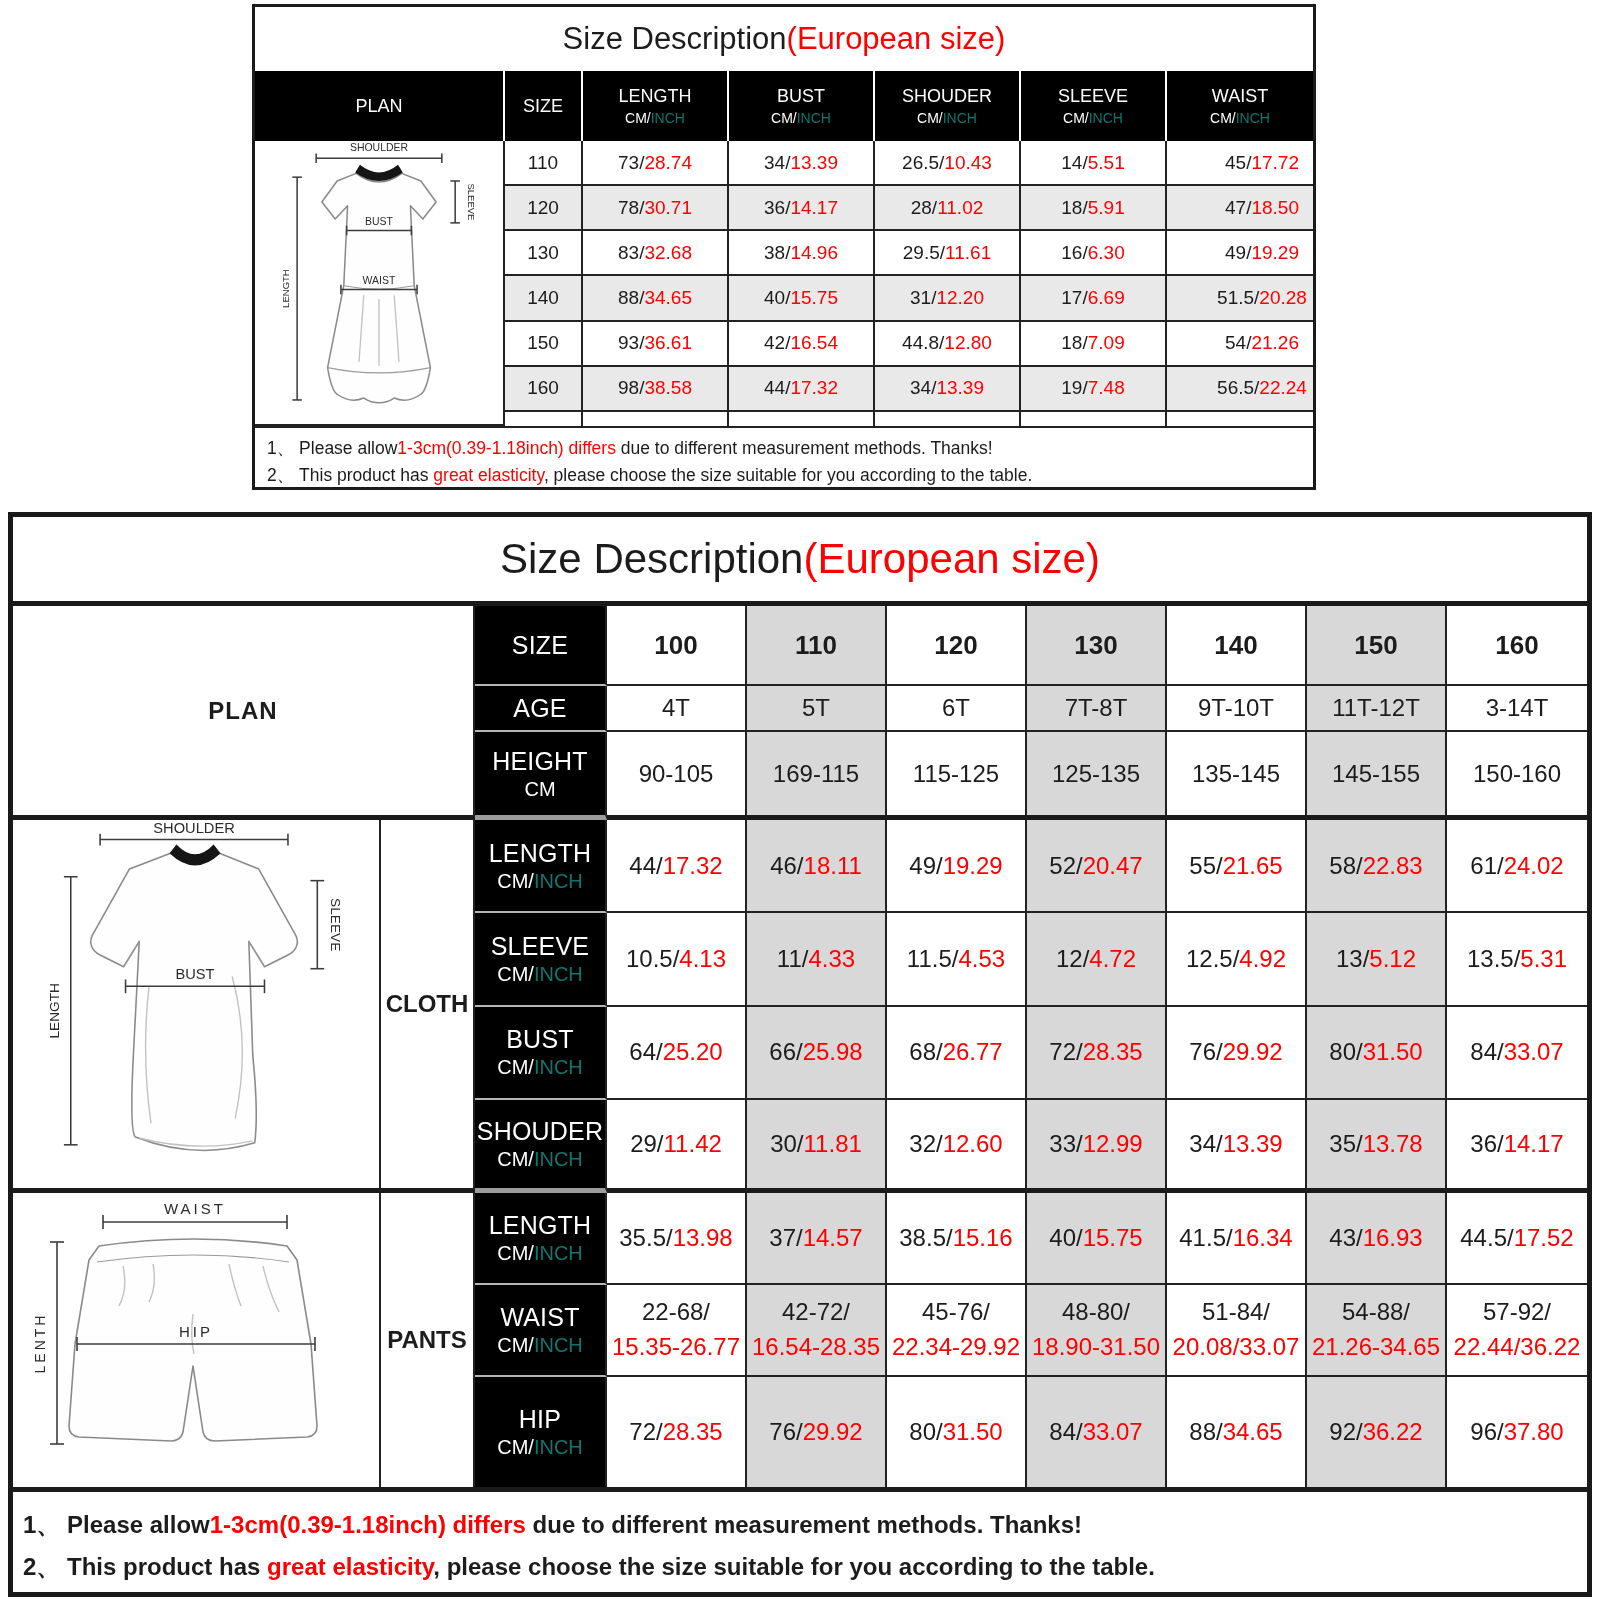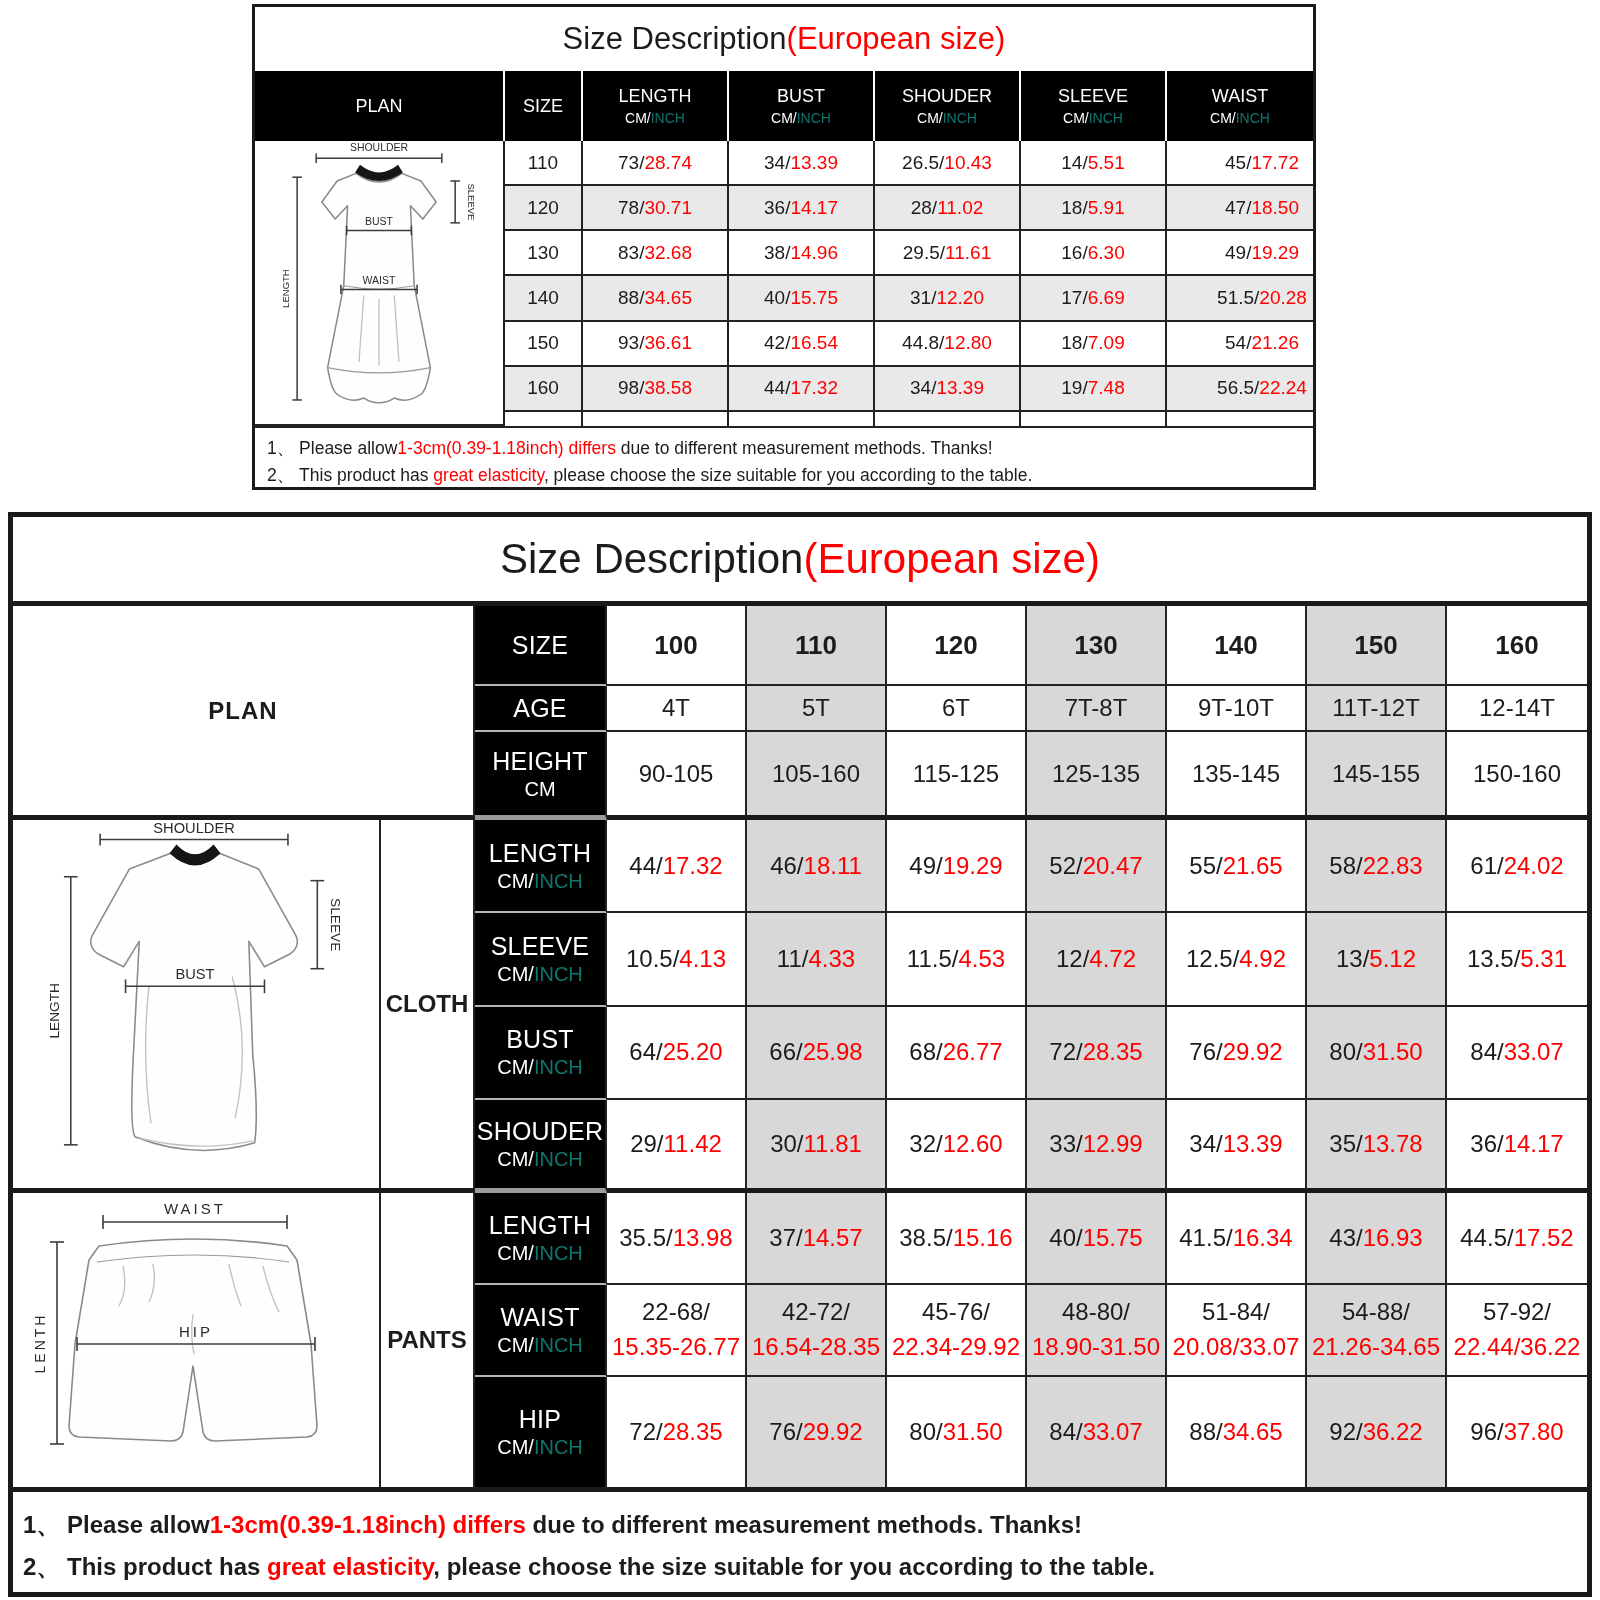--- a/index.html
+++ b/index.html
@@ -233,29 +233,29 @@
         <tr style="height: 46px;">
           <td class="lbl">
             <div class="lbl-main">AGE</div>
           </td>
           <td>4T</td>
           <td class="cshade">5T</td>
           <td>6T</td>
           <td class="cshade">7T-8T</td>
           <td>9T-10T</td>
           <td class="cshade">11T-12T</td>
-          <td>12-14T</td>
+          <td>3-14T</td>
         </tr>
         <tr class="thick-bottom" style="height: 88px;">
           <td class="lbl">
             <div class="lbl-main">HEIGHT</div>
             <div class="lbl-sub">CM</div>
           </td>
           <td>90-105</td>
-          <td class="cshade">105-160</td>
+          <td class="cshade">169-115</td>
           <td>115-125</td>
           <td class="cshade">125-135</td>
           <td>135-145</td>
           <td class="cshade">145-155</td>
           <td>150-160</td>
         </tr>
         <tr style="height: 92px;">
           <td class="dia-cell thick-b" rowspan="4">
   <svg width="336" height="362" viewBox="0 0 336 370">
     <path class="outline" d="M142,34 L100,50 L62,118 C58,126 62,134 70,138 L94,150 L110,124 L104,240 Q100,318 106,324 Q168,348 228,330 Q232,300 226,240 L222,124 L238,150 L262,138 C270,134 274,126 270,118 L232,50 L192,34 Q166,54 142,34 Z"></path>

